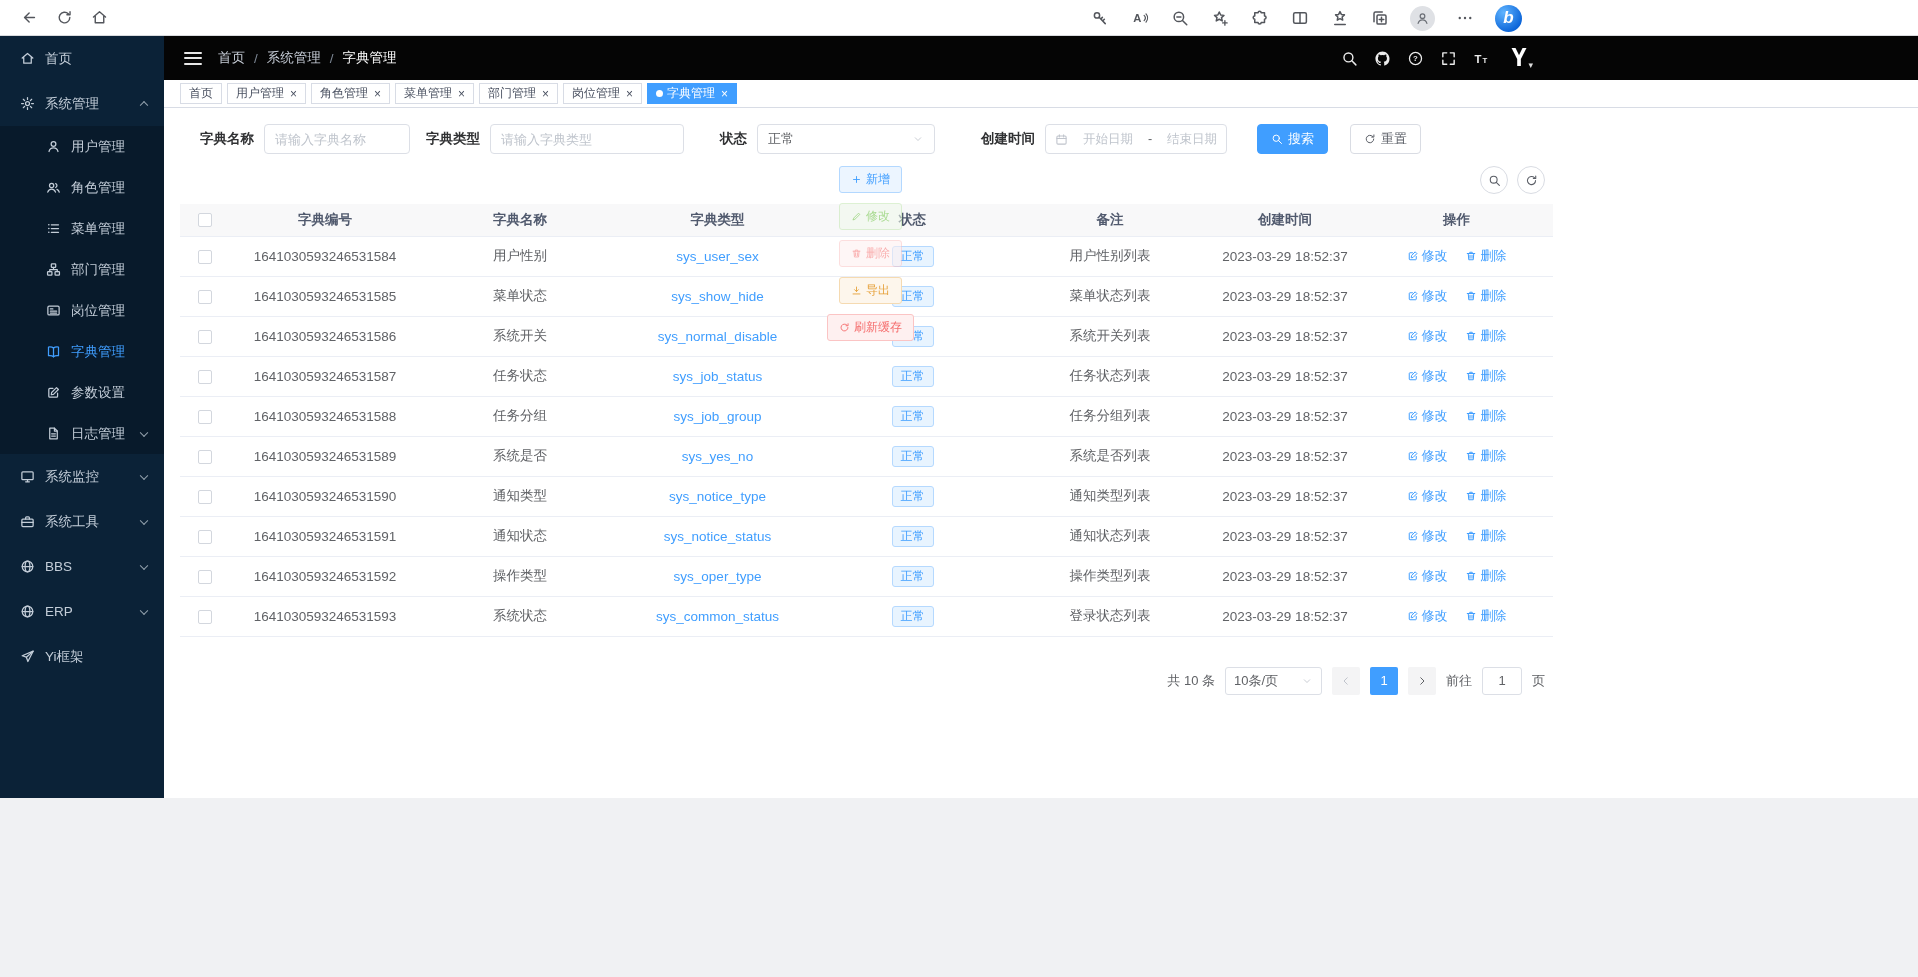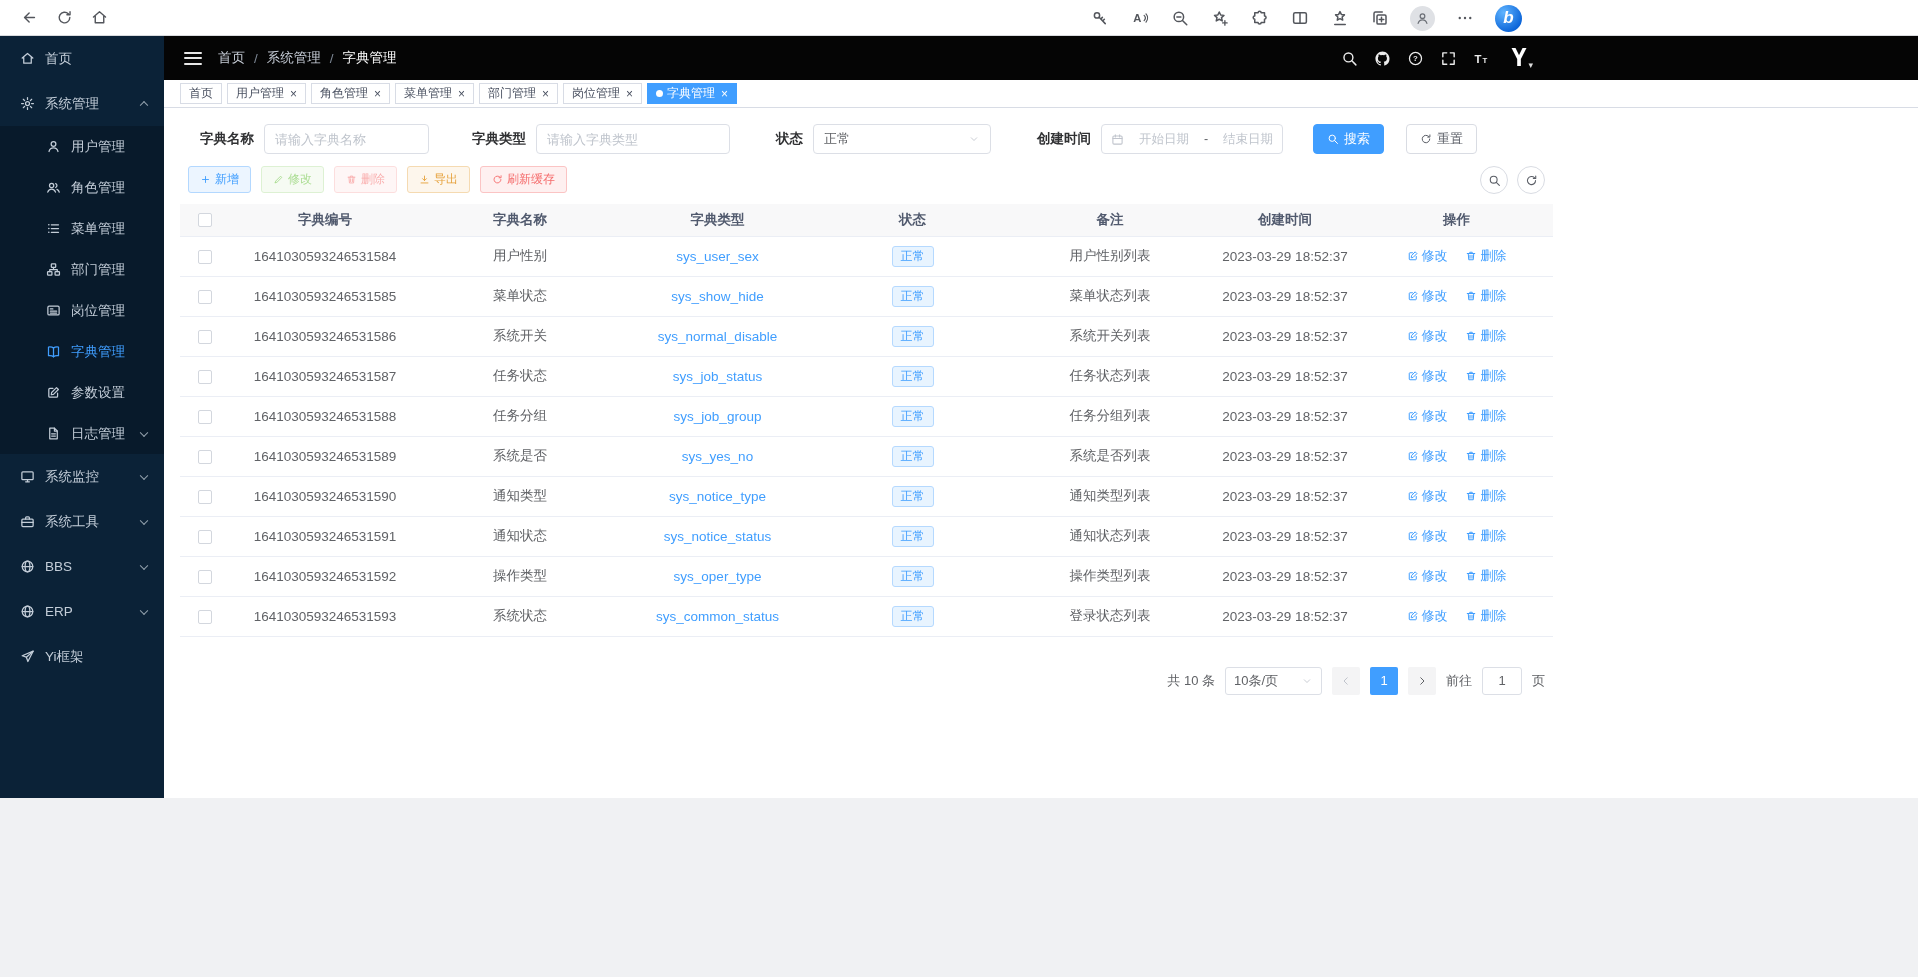--- a/index.html
+++ b/index.html
@@ -67,35 +67,35 @@
 
   
   .main { flex:1; background:#fff; overflow:hidden; }
   .content { margin-left:16px; width:1373px; }
 
   
   .filters { display:flex; align-items:center; margin:16px 0 0 20px; font-size:13.5px; color:#303133; }
   .filters label { font-weight:700; margin-right:10px; white-space:nowrap; }
   .inp { height:30px; border:1px solid #dcdfe6; border-radius:4px; padding:0 10px; font-size:13px; color:#606266; }
   .inp::placeholder { color:#bfc4cc; }
-  .w165 { width:165px; margin-right:43px; }
-  .w194 { width:194px; margin-right:46px; }
+  .w165 { width:146px; margin-right:16px; }
+  .w194 { width:194px; margin-right:36px; }
   .sel { width:178px; height:30px; border:1px solid #dcdfe6; border-radius:4px; display:flex; align-items:center; justify-content:space-between; padding:0 10px; margin-right:46px; color:#606266; font-size:13px; cursor:pointer; }
   .sel-caret svg { width:12px; height:12px; color:#c0c4cc; }
   .daterange { width:182px; height:30px; border:1px solid #dcdfe6; border-radius:4px; display:flex; align-items:center; justify-content:space-between; padding:0 9px; font-size:12.5px; color:#bfc4cc; cursor:pointer; }
   .dr-ic svg { width:13px; height:13px; color:#c0c4cc; }
   .dr-sep { color:#606266; }
   .btn-search { margin-left:30px; height:30px; padding:0 13px; background:#409eff; color:#fff; border:1px solid #409eff; border-radius:4px; font-size:13px; display:inline-flex; align-items:center; gap:5px; cursor:pointer; }
   .btn-search svg { width:12px; height:12px; }
   .btn-reset { margin-left:22px; height:30px; padding:0 13px; background:#fff; color:#5a5e66; border:1px solid #d9dce3; border-radius:4px; font-size:13px; display:inline-flex; align-items:center; gap:5px; cursor:pointer; }
   .btn-reset svg { width:12px; height:12px; }
 
   
   .toolbar { position:relative; margin:12px 0 0 8px; height:28px; }
-  .tbar-btns { display:flex; align-items:center; gap:10px; }
+  .tbar-btns { display:flex; align-items:center; gap:10px;flex-direction:column; }
   .tbtn { height:27px; padding:0 11px; border-radius:3px; font-size:12px; display:inline-flex; align-items:center; gap:4px; cursor:pointer; border:1px solid transparent; background:#fff; }
   .tbtn svg { width:11px; height:11px; }
   .tbtn.primary { color:#409eff; background:#ecf5ff; border-color:#b3d8ff; }
   .tbtn.success { color:#67c23a; background:#f0f9eb; border-color:#c2e7b0; }
   .tbtn.danger { color:#f56c6c; background:#fef0f0; border-color:#fbc4c4; }
   .tbtn.warning { color:#e6a23c; background:#fdf6ec; border-color:#f5dab1; }
   .tbtn.is-disabled { opacity:.55; cursor:not-allowed; }
   .tool-right { position:absolute; right:8px; top:0; display:flex; gap:9px; }
   .circle-btn { width:28px; height:28px; border-radius:50%; border:1px solid #d9dce3; background:#fff; color:#5a5e66; display:flex; align-items:center; justify-content:center; cursor:pointer; }
   .circle-btn svg { width:13px; height:13px; }

